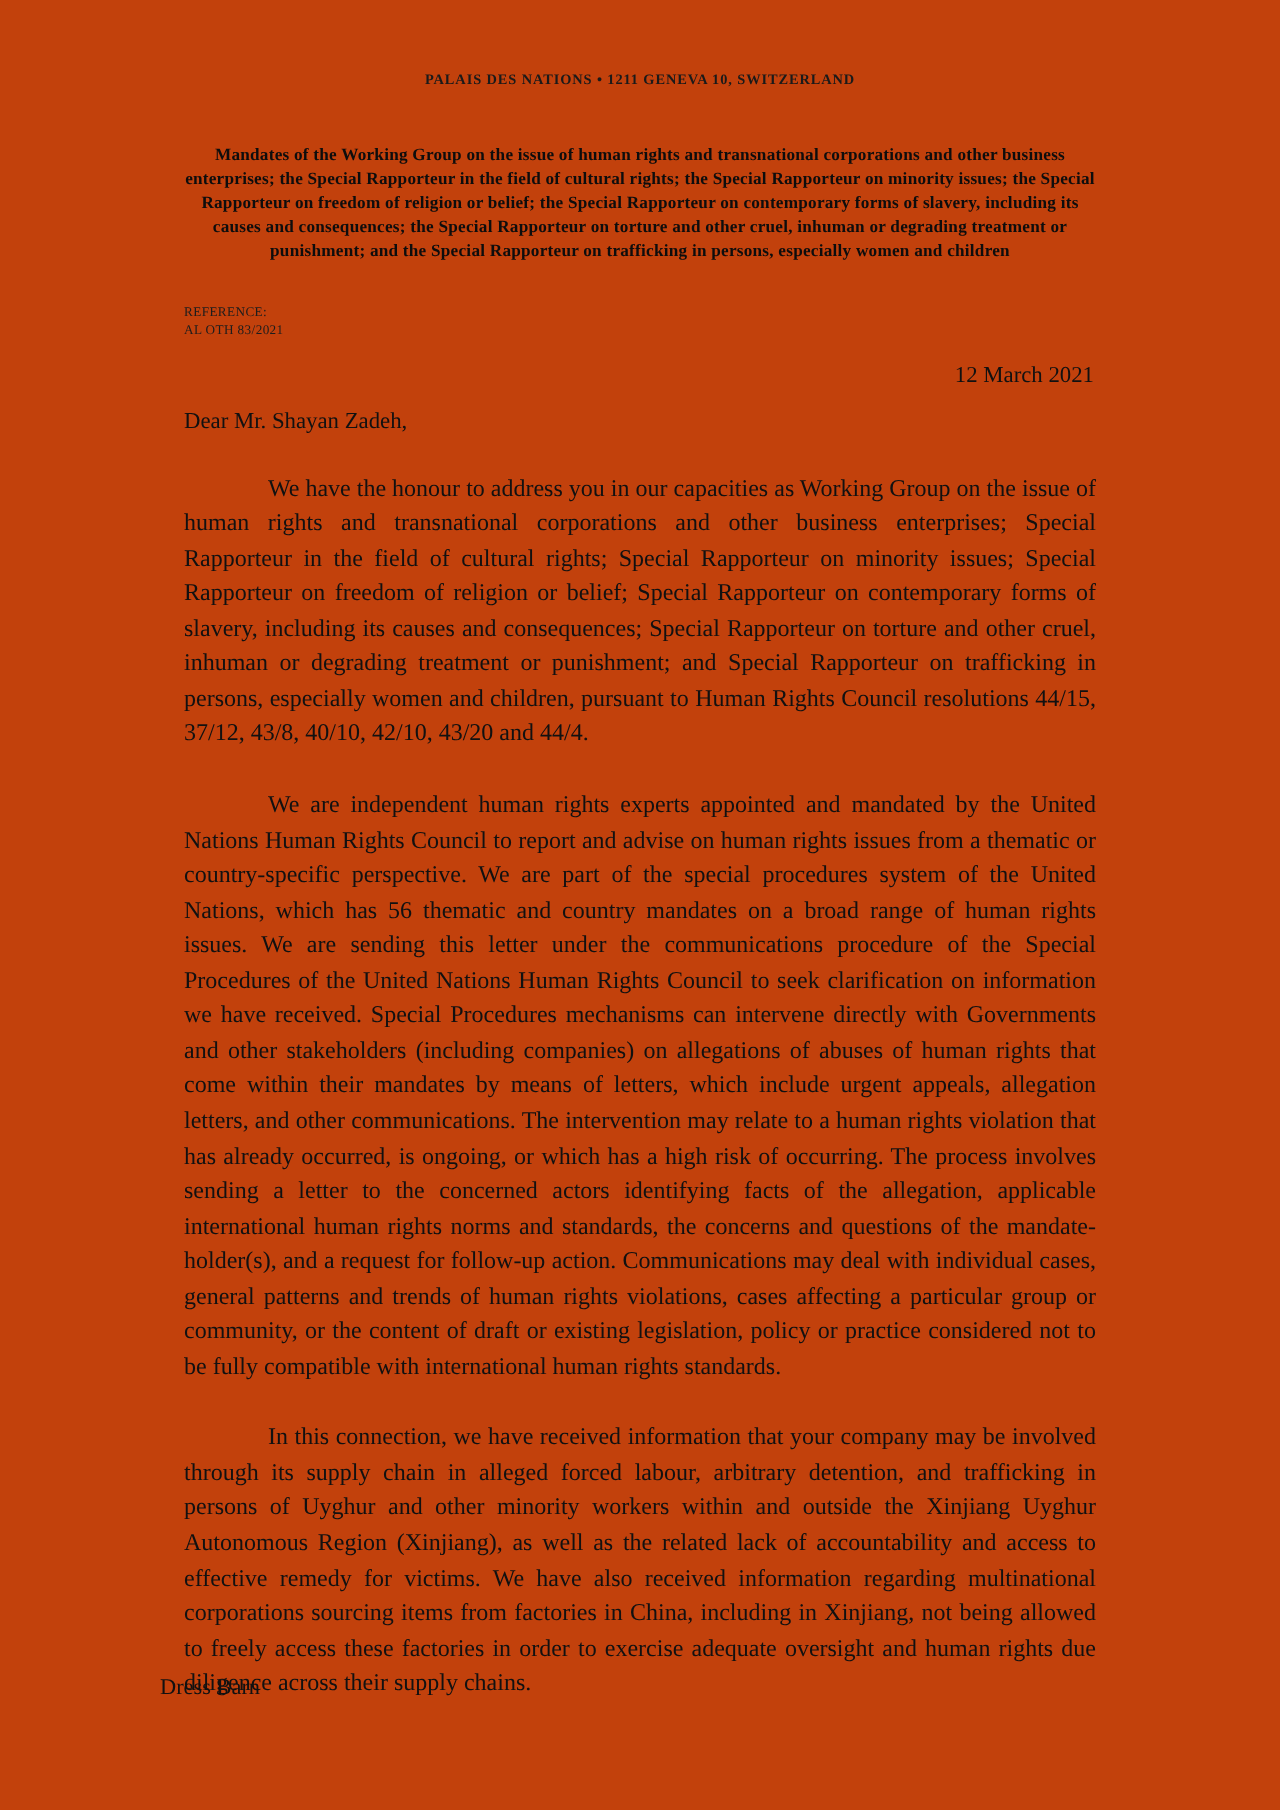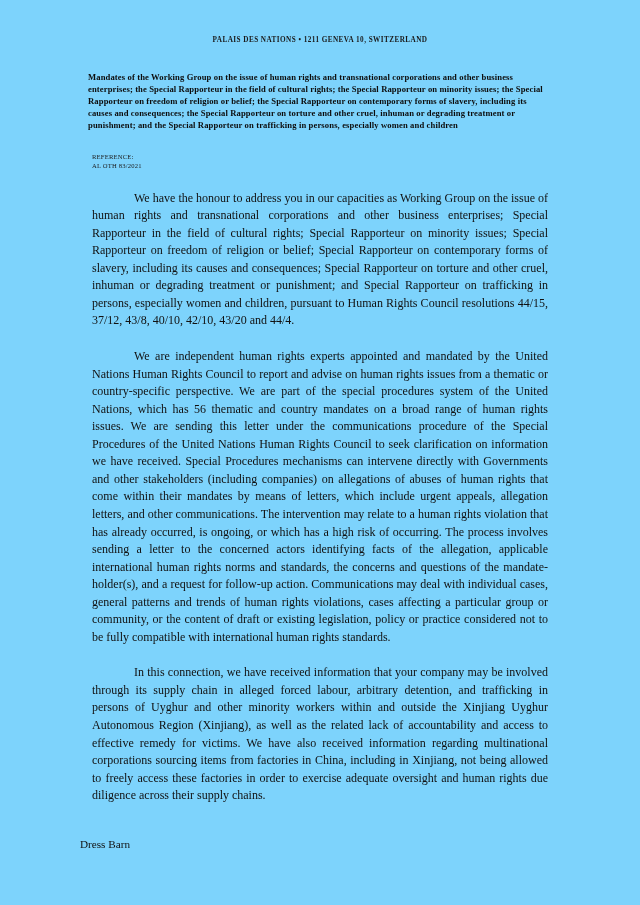--- a/index.html
+++ b/index.html
@@ -11,34 +11,35 @@
     width: 640px;
     height: 905px;
     font-family: "Liberation Serif", "DejaVu Serif", serif;
     color: #141414;
     -webkit-font-smoothing: antialiased;
   }
   .page {
     position: relative;
     width: 640px;
     height: 905px;
-    background: #7dd3fc;
+    background: #c2410c;
     box-sizing: border-box;
     overflow: hidden;
   }
   .letterhead {
     text-align: center;
     font-size: 7.2px;
     font-weight: bold;
     letter-spacing: 0.45px;
     color: #1a1a1a;
     padding-top: 36px;
   }
   .mandate-title {
     margin: 27px 88px 0 88px;
+    text-align: center;
     font-size: 8.6px;
     font-weight: bold;
     line-height: 12.1px;
     letter-spacing: 0.12px;
     color: #0d0d0d;
   }
   .reference-block {
     margin: 22px 0 0 92px;
     font-size: 6.6px;
     line-height: 8.6px;
@@ -86,21 +87,23 @@
 
   <div class="letterhead">PALAIS DES NATIONS • 1211 GENEVA 10, SWITZERLAND</div>
 
   <div class="mandate-title">Mandates of the Working Group on the issue of human rights and transnational corporations and other business enterprises; the Special Rapporteur in the field of cultural rights; the Special Rapporteur on minority issues; the Special Rapporteur on freedom of religion or belief; the Special Rapporteur on contemporary forms of slavery, including its causes and consequences; the Special Rapporteur on torture and other cruel, inhuman or degrading treatment or punishment; and the Special Rapporteur on trafficking in persons, especially women and children</div>
 
   <div class="reference-block">
     <span class="ref-label">REFERENCE:</span>
     <span class="ref-value">AL OTH 83/2021</span>
   </div>
 
+  <div class="date-line">12 March 2021</div>
 
+  <div class="salutation">Dear Mr. Shayan Zadeh,</div>
 
   <div class="body-copy">
     <p>We have the honour to address you in our capacities as Working Group on the issue of human rights and transnational corporations and other business enterprises; Special Rapporteur in the field of cultural rights; Special Rapporteur on minority issues; Special Rapporteur on freedom of religion or belief; Special Rapporteur on contemporary forms of slavery, including its causes and consequences; Special Rapporteur on torture and other cruel, inhuman or degrading treatment or punishment; and Special Rapporteur on trafficking in persons, especially women and children, pursuant to Human Rights Council resolutions 44/15, 37/12, 43/8, 40/10, 42/10, 43/20 and 44/4.</p>
     <p>We are independent human rights experts appointed and mandated by the United Nations Human Rights Council to report and advise on human rights issues from a thematic or country-specific perspective. We are part of the special procedures system of the United Nations, which has 56 thematic and country mandates on a broad range of human rights issues. We are sending this letter under the communications procedure of the Special Procedures of the United Nations Human Rights Council to seek clarification on information we have received. Special Procedures mechanisms can intervene directly with Governments and other stakeholders (including companies) on allegations of abuses of human rights that come within their mandates by means of letters, which include urgent appeals, allegation letters, and other communications. The intervention may relate to a human rights violation that has already occurred, is ongoing, or which has a high risk of occurring. The process involves sending a letter to the concerned actors identifying facts of the allegation, applicable international human rights norms and standards, the concerns and questions of the mandate-holder(s), and a request for follow-up action. Communications may deal with individual cases, general patterns and trends of human rights violations, cases affecting a particular group or community, or the content of draft or existing legislation, policy or practice considered not to be fully compatible with international human rights standards.</p>
     <p>In this connection, we have received information that your company may be involved through its supply chain in alleged forced labour, arbitrary detention, and trafficking in persons of Uyghur and other minority workers within and outside the Xinjiang Uyghur Autonomous Region (Xinjiang), as well as the related lack of accountability and access to effective remedy for victims. We have also received information regarding multinational corporations sourcing items from factories in China, including in Xinjiang, not being allowed to freely access these factories in order to exercise adequate oversight and human rights due diligence across their supply chains.</p>
   </div>
 
   <div class="signature-block">
     <span>Dress Barn</span>
   </div>

